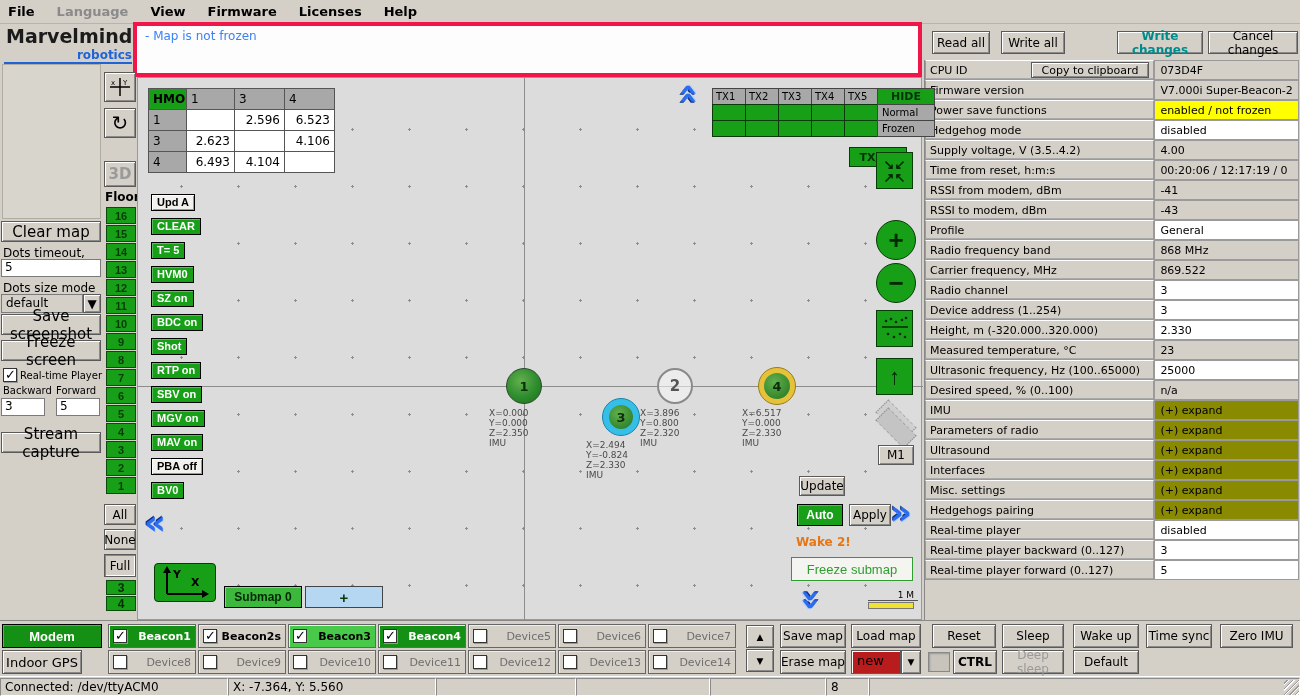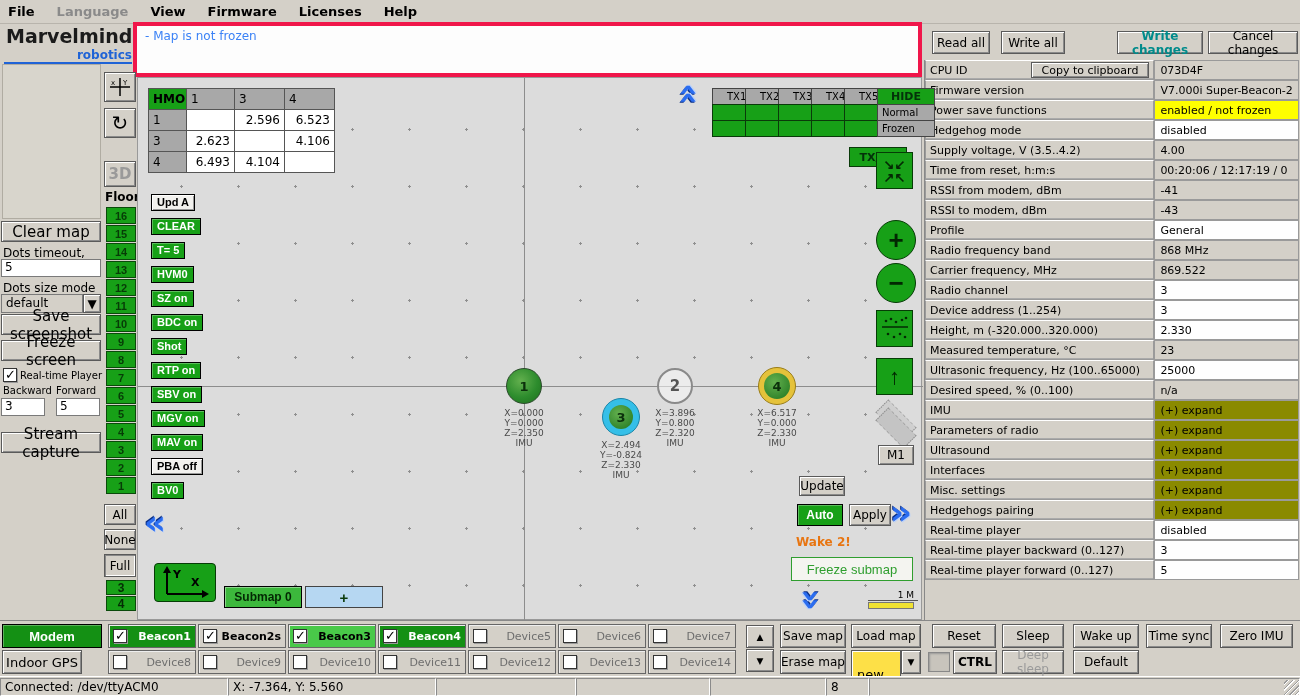--- a/index.html
+++ b/index.html
@@ -77,21 +77,21 @@
 
   
   #cmds { position:absolute; left:13px; top:116px; }
   .cmd { height:17px; font-size:11px; font-weight:bold; padding:0 5px; margin-bottom:7px; display:table; line-height:15px; }
   .cmd.green { background:#17a017; border:1px solid #000; color:#fff; box-shadow:inset 1px 1px 0 rgba(255,255,255,.3); }
   .cmd.white { background:#f2f1ee; border:1px solid #000; color:#000; box-shadow:inset 1px 1px 0 #fff, inset -1px -1px 0 #999; }
 
   
   #txm { position:absolute; left:575px; top:11px; }
   .txrow { display:flex; }
-  .txh { width:34px; height:17px; background:#a8a8a8; border:1px solid #444; margin:-1px 0 0 -1px; font-size:10px; display:flex; align-items:center; padding-left:14px; }
+  .txh { width:34px; height:17px; background:#a8a8a8; border:1px solid #444; margin:-1px 0 0 -1px; font-size:10px; display:flex; align-items:center; padding-left:3px; }
   .txg { width:34px; height:17px; background:#17a017; border:1px solid #0a3a0a; margin:-1px 0 0 -1px; }
   .txside { width:58px; height:17px; border:1px solid #444; margin:-1px 0 0 -1px; font-size:10px; display:flex; align-items:center; justify-content:center; }
   .txside.green { background:#17a017; color:#04320a; font-weight:bold; font-size:11px; }
   .txside.gray { background:#a8a8a8; justify-content:flex-start; padding-left:4px; }
   #txrx { position:absolute; left:136px; top:58px; width:58px; height:20px; background:#17a017; border:1px solid #0a3a0a; color:#04320a; font-weight:bold; font-size:11px; display:flex; align-items:center; justify-content:center; }
 
   
   .chev { position:absolute; color:#2b6df0; font-size:34px; font-weight:bold; line-height:28px; text-shadow:1px 1px 0 #bcd2f8, -1px -1px 0 #0b2f86; font-family:"DejaVu Sans",sans-serif; }
 
   
@@ -105,21 +105,21 @@
   #m1btn { position:absolute; left:740px; top:367px; width:36px; height:20px; font-size:12px; }
 
   
   .beacon { position:absolute; border-radius:50%; display:flex; align-items:center; justify-content:center; font-size:13px; font-weight:bold; }
   .b-green { width:36px; height:36px; background:radial-gradient(circle at 40% 35%, #63b04e 0%, #2d8c2d 55%, #1c6e1c 100%); border:1px solid #2a4a2a; color:#0c300c; }
   .b-cyan { width:38px; height:38px; background:#35bfe8; border:1px solid #1a85a8; color:#0c300c; }
   .b-cyan .inner { width:24px; height:24px; border-radius:50%; background:radial-gradient(circle at 40% 35%, #63b04e, #1f751f); display:flex; align-items:center; justify-content:center; }
   .b-white { width:36px; height:36px; background:rgba(250,250,250,.55); border:2px solid #8a8a8a; color:#555; font-size:15px; }
   .b-yellow { width:38px; height:38px; background:#e5c23a; border:1px solid #9a7d18; color:#0c300c; }
   .b-yellow .inner { width:26px; height:26px; border-radius:50%; background:radial-gradient(circle at 40% 35%, #63b04e, #1f751f); display:flex; align-items:center; justify-content:center; }
-  .blabel { position:absolute; text-align:center; font-size:9px; color:#4a4a4a; line-height:10px; width:70px; }
+  .blabel { position:absolute; font-size:9px; color:#4a4a4a; line-height:10px; width:70px; }
 
   
   #updatebtn { position:absolute; left:661px; top:398px; width:46px; height:20px; font-size:12px; }
   #autobtn   { position:absolute; left:659px; top:426px; width:46px; height:22px; font-size:12px; }
   #applybtn  { position:absolute; left:711px; top:426px; width:42px; height:22px; font-size:12px; }
   #wake      { position:absolute; left:658px; top:457px; color:#e87511; font-weight:bold; font-size:12px; }
   #freezesub { position:absolute; left:653px; top:479px; width:122px; height:24px; background:#f4f4f0; border:1px solid #2f9e2f; color:#2f9e2f; font-size:13px; display:flex; align-items:center; justify-content:center; }
   #scale { position:absolute; left:730px; top:512px; width:50px; }
   #scale .stext { font-size:9px; text-align:right; padding-right:4px; border-bottom:1px solid #555; }
   #scale .sbar { margin-top:1px; width:46px; height:7px; background:#f0e232; border:1px solid #777; }
@@ -142,21 +142,21 @@
   .dev.plain .dlabel { color:#000; font-weight:bold; }
   .dev.dim .dlabel { color:#6e6e6e; }
   .dlabel { margin-left:auto; font-size:11px; }
   .cb { width:14px; height:14px; background:#fff; border:1px solid #333; box-shadow:1px 1px 0 #999; position:relative; flex:none; }
   .cb.checked::after { content:"✓"; position:absolute; left:1px; top:-2px; font-size:13px; font-weight:bold; color:#000; }
   .scrollarrow { position:absolute; width:28px; height:23px; font-size:9px; }
 
   .bbtn { position:absolute; height:24px; font-size:12px; }
   .bbtn.disabled { color:#9a9a9a; }
   #newdrop { position:absolute; left:851px; top:29px; width:70px; height:24px; display:flex; }
-  #newdrop .dval { flex:1; background:#fde047; border:1px solid #5a5a5a; box-shadow:inset 1px 1px 0 #fff; padding:16px 5px; font-size:13px; }
+  #newdrop .dval { flex:1; background:#b91c1c; border:1px solid #5a5a5a; box-shadow:inset 1px 1px 0 #fff; padding:2px 5px; font-size:13px; }
   #ctrlbox { position:absolute; left:928px; top:31px; width:22px; height:20px; background:#c8c4bc; border:1px solid #888; box-shadow:inset 1px 1px 2px #999; }
 
   
   #statusbar { position:absolute; left:0; top:676px; width:1300px; height:20px; background:#d4d0c8; border-top:1px solid #fff; display:flex; }
   .seg { height:18px; margin-top:1px; border:1px solid; border-color:#8a8a8a #fff #fff #8a8a8a; font-size:12px; padding:1px 4px; white-space:nowrap; overflow:hidden; }
   #grip { position:absolute; right:1px; top:3px; width:15px; height:15px; background:repeating-linear-gradient(135deg, transparent 0 2px, #9a9a9a 2px 3px, #fff 3px 4px); }
 
   svg { display:block; }
 </style>
 </head>

